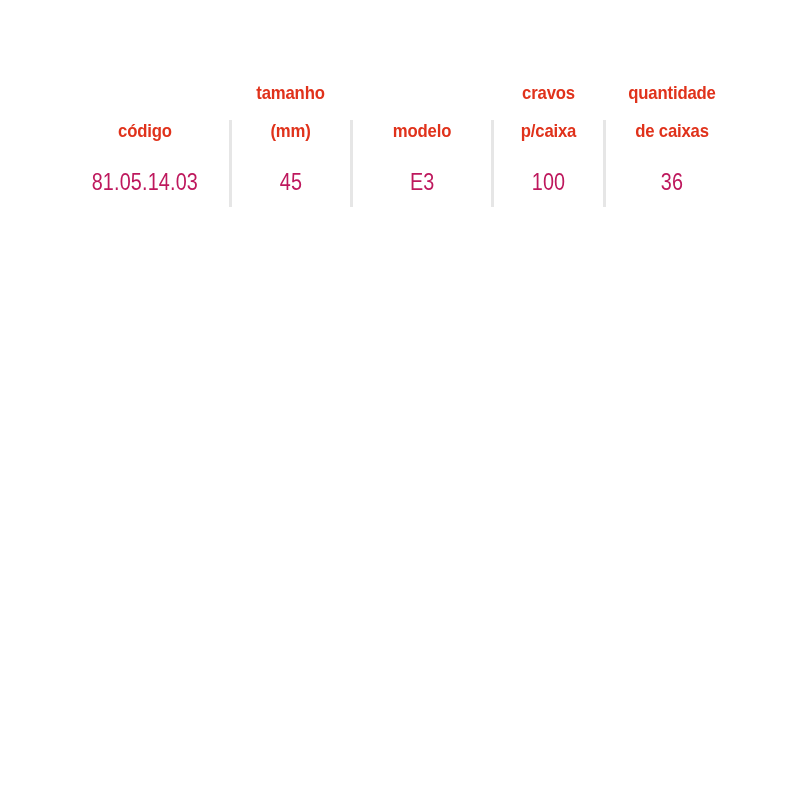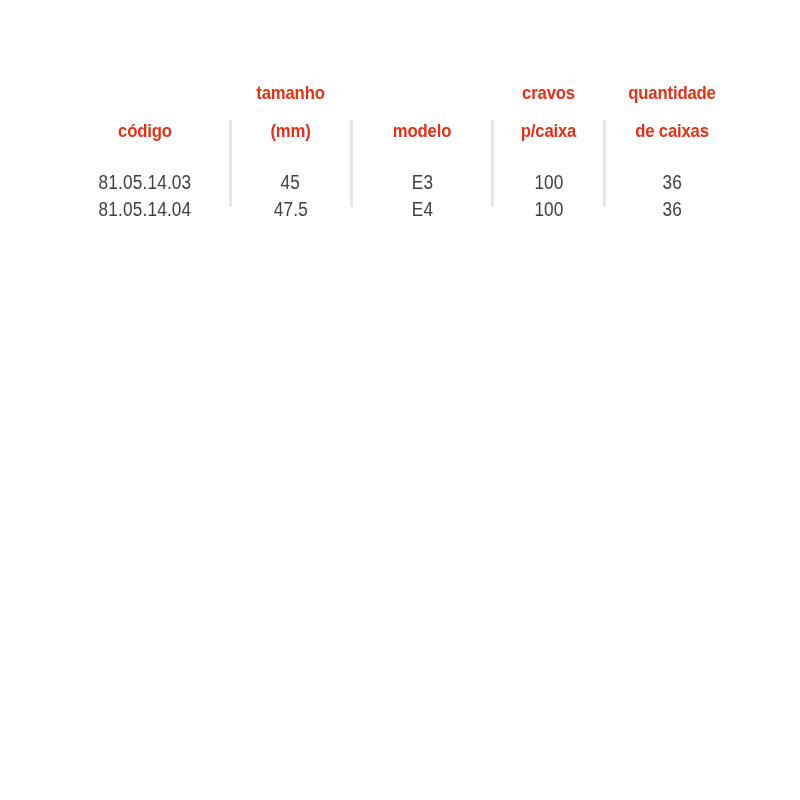--- a/index.html
+++ b/index.html
@@ -60,24 +60,24 @@
     display: block;
   }
 
   
   tbody td {
     padding: 0;
     margin: 0;
     height: 27px;
     text-align: center;
     vertical-align: middle;
-    color: #404040;
+    color: #be185d;
     font-family: "Liberation Sans Narrow", "Liberation Sans", sans-serif;
     font-weight: 400;
-    font-size: 20px;
+    font-size: 23px;
     line-height: 27px;
     letter-spacing: 0.2px;
     white-space: nowrap;
   }
 
   tbody td > span {
     display: inline-block;
     transform: scaleX(0.86);
     transform-origin: center center;
   }
@@ -135,27 +135,20 @@
     </thead>
 
     <tbody>
       <tr>
         <td><span>81.05.14.03</span></td>
         <td><span>45</span></td>
         <td><span>E3</span></td>
         <td><span>100</span></td>
         <td><span>36</span></td>
       </tr>
-      <tr>
-        <td><span>81.05.14.04</span></td>
-        <td><span>47.5</span></td>
-        <td><span>E4</span></td>
-        <td><span>100</span></td>
-        <td><span>36</span></td>
-      </tr>
     </tbody>
   </table>
 
   <div class="divider d1"></div>
   <div class="divider d2"></div>
   <div class="divider d3"></div>
   <div class="divider d4"></div>
 
 </div>
 

